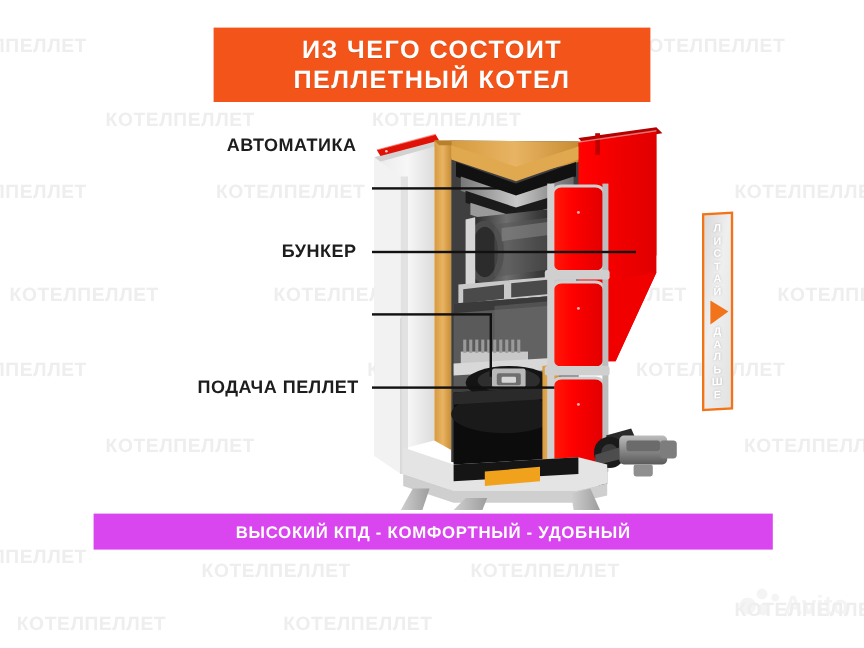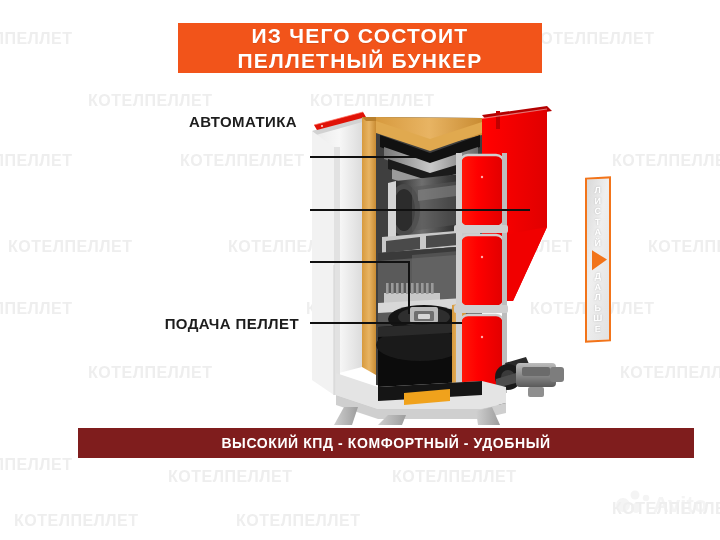--- a/index.html
+++ b/index.html
@@ -19,36 +19,36 @@
     color:#eeeeee;
     font-weight:700;
     font-size:16px;
     letter-spacing:.5px;
     white-space:nowrap;
     font-family:"Liberation Sans","DejaVu Sans",sans-serif;
   }
 
   
   .hdr{
-    position:absolute;left:178px;top:23px;width:364px;height:50px;
+    position:absolute;left:178px;top:23px;width:364px;height:62px;
     background:#F2541A;
     box-sizing:border-box;
     display:flex;flex-direction:column;align-items:center;justify-content:center;
     z-index:6;
   }
   .hdr-line{
     color:#ffffff;font-weight:700;font-size:21px;line-height:25px;
     letter-spacing:1.2px;white-space:nowrap;text-align:center;
     text-shadow:0 1px 0 rgba(0,0,0,.10);
   }
 
   
   .btm{
-    position:absolute;left:78px;top:428px;width:616px;height:30px;
-    background:#7f1d1d;
+    position:absolute;left:78px;top:428px;width:566px;height:30px;
+    background:#d946ef;
     display:flex;align-items:center;justify-content:center;
     z-index:6;
   }
   .btm-txt{
     color:#fff;font-weight:700;font-size:14px;letter-spacing:.6px;white-space:nowrap;
   }
 
   
   .labels{position:absolute;left:0;top:0;width:720px;height:540px;z-index:7;pointer-events:none;}
   .lbl{
@@ -300,30 +300,31 @@
       <path d="M88 320 L106 320 L102 330 L78 330 Z" fill="url(#gLeg)"></path>
       <path d="M176 316 L192 312 L200 330 L178 330 Z" fill="url(#gLeg)"></path>
 
       <path d="M36 36 L62 22 L62 62 L36 70 Z" fill="#efefef" opacity=".0"></path>
     </svg>
   </div>
 
   <div class="labels" id="labelLayer">
       <div class="lbl" style="left: 0px; width: 297px; top: 121px;">АВТОМАТИКА</div>
       <div class="lead" style="left: 310px; width: 130px; top: 157px;"></div>
+      <div class="lbl" style="left: 0px; width: 297px; top: 210px;">БУНКЕР</div>
       <div class="lead" style="left: 310px; width: 220px; top: 210px;"></div>
       <div class="lead" style="left: 310px; width: 100px; top: 262px;"></div>
       <div class="lead-v" style="left: 408px; top: 262px; height: 52px;"></div>
       <div class="lbl" style="left: 2px; width: 297px; top: 323px;">ПОДАЧА ПЕЛЛЕТ</div>
       <div class="lead" style="left: 310px; width: 152px; top: 323px;"></div>
     </div>
 
   <div class="hdr">
     <div class="hdr-line">ИЗ ЧЕГО СОСТОИТ</div>
-    <div class="hdr-line">ПЕЛЛЕТНЫЙ БУНКЕР</div>
+    <div class="hdr-line">ПЕЛЛЕТНЫЙ КОТЕЛ</div>
   </div>
 
   <div class="side">
     <div class="side-word" id="sideTop">
         <span>Л</span>
         <span>И</span>
         <span>С</span>
         <span>Т</span>
         <span>А</span>
         <span>Й</span>

